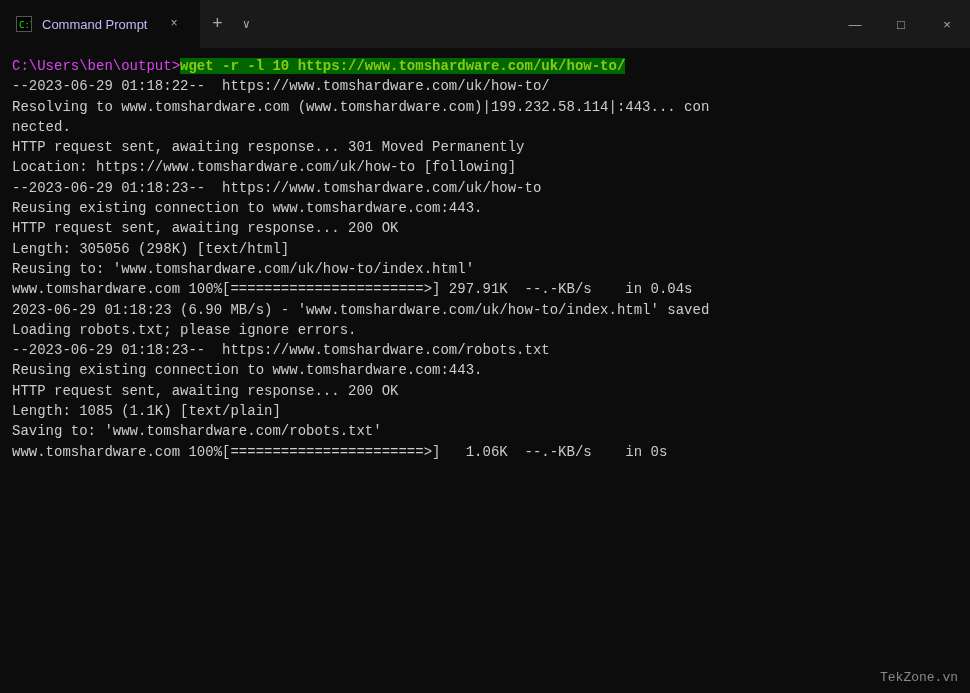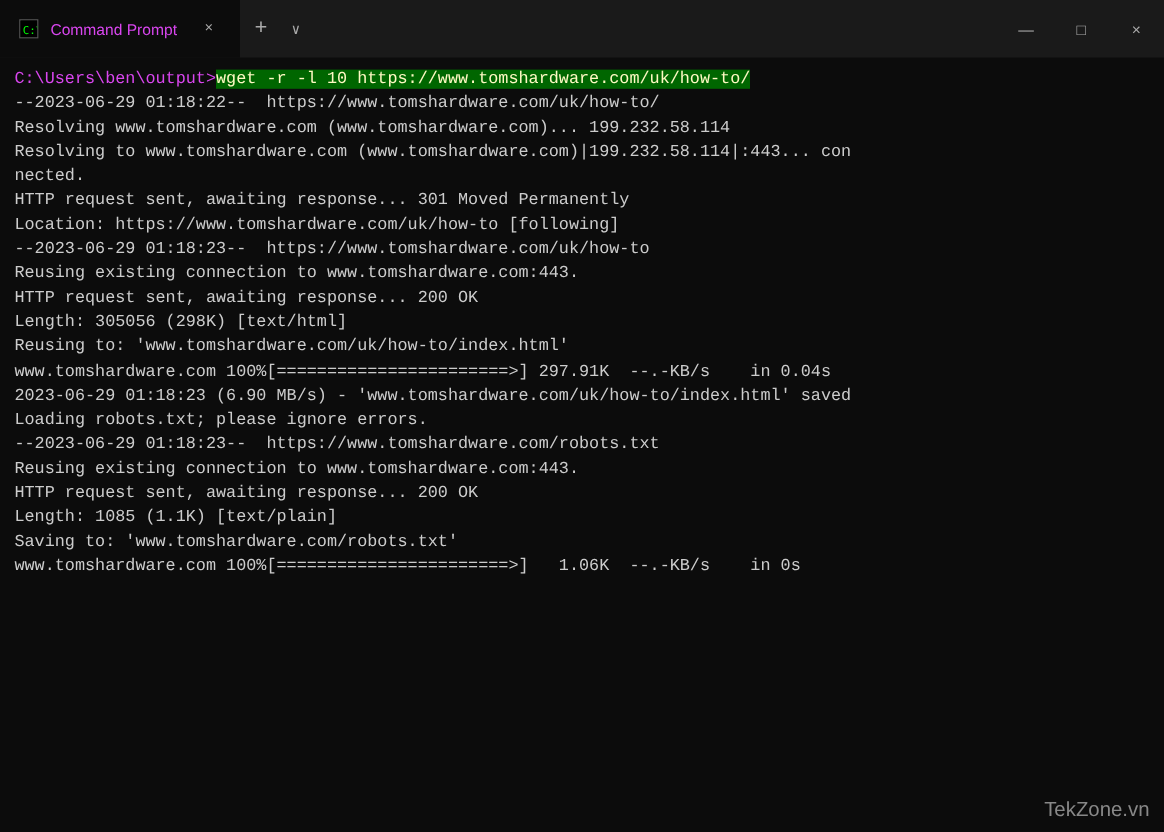--- a/index.html
+++ b/index.html
@@ -52,21 +52,21 @@
     .tab-icon {
       width: 16px;
       height: 16px;
       background: #000;
       border: 1px solid #555;
       display: inline-block;
       flex-shrink: 0;
     }
 
     .tab-title {
-      color: #d946ef;
+      color: #c4b5fd;
       font-size: 13px;
       font-family: 'Segoe UI', Arial, sans-serif;
       flex: 1;
     }
 
     .tab-close {
       color: #aaa;
       font-size: 12px;
       cursor: pointer;
       width: 20px;
@@ -129,31 +129,32 @@
     .line {
       white-space: pre-wrap;
       word-break: break-all;
     }
 
     .prompt-normal {
       color: #d946ef;
     }
 
     .prompt-highlight {
-      color: #fef9c3;
+      color: #84cc16;
       background: #006600;
+      font-weight: bold;
     }
 
     .watermark {
       position: absolute;
       bottom: 8px;
       right: 12px;
       color: #888;
-      font-size: 17px;
-      font-family: Liberation Sans, sans-serif;
+      font-size: 13px;
+      font-family: Liberation Mono, monospace;
     }
   </style>
 </head>
 <body>
 
 <div class="window">
 
   <div class="title-bar">
     <div class="tab-area">
       <div class="tab-active">
@@ -173,21 +174,20 @@
       <div class="win-btn minimize">—</div>
       <div class="win-btn maximize">□</div>
       <div class="win-btn close">×</div>
     </div>
   </div>
 
   <div class="terminal-content" id="terminal-body">
 
   <div class="line"><span class="prompt-normal">C:\Users\ben\output&gt;</span><span class="prompt-highlight">wget -r -l 10 https://www.tomshardware.com/uk/how-to/</span></div>
       <div class="line">--2023-06-29 01:18:22--  https://www.tomshardware.com/uk/how-to/</div>
-      <div class="line">Resolving www.tomshardware.com (www.tomshardware.com)... 199.232.58.114</div>
       <div class="line">Resolving to www.tomshardware.com (www.tomshardware.com)|199.232.58.114|:443... con</div>
       <div class="line">nected.</div>
       <div class="line">HTTP request sent, awaiting response... 301 Moved Permanently</div>
       <div class="line">Location: https://www.tomshardware.com/uk/how-to [following]</div>
       <div class="line">--2023-06-29 01:18:23--  https://www.tomshardware.com/uk/how-to</div>
       <div class="line">Reusing existing connection to www.tomshardware.com:443.</div>
       <div class="line">HTTP request sent, awaiting response... 200 OK</div>
       <div class="line">Length: 305056 (298K) [text/html]</div>
       <div class="line">Reusing to: 'www.tomshardware.com/uk/how-to/index.html'</div>
       <div class="line"></div>

